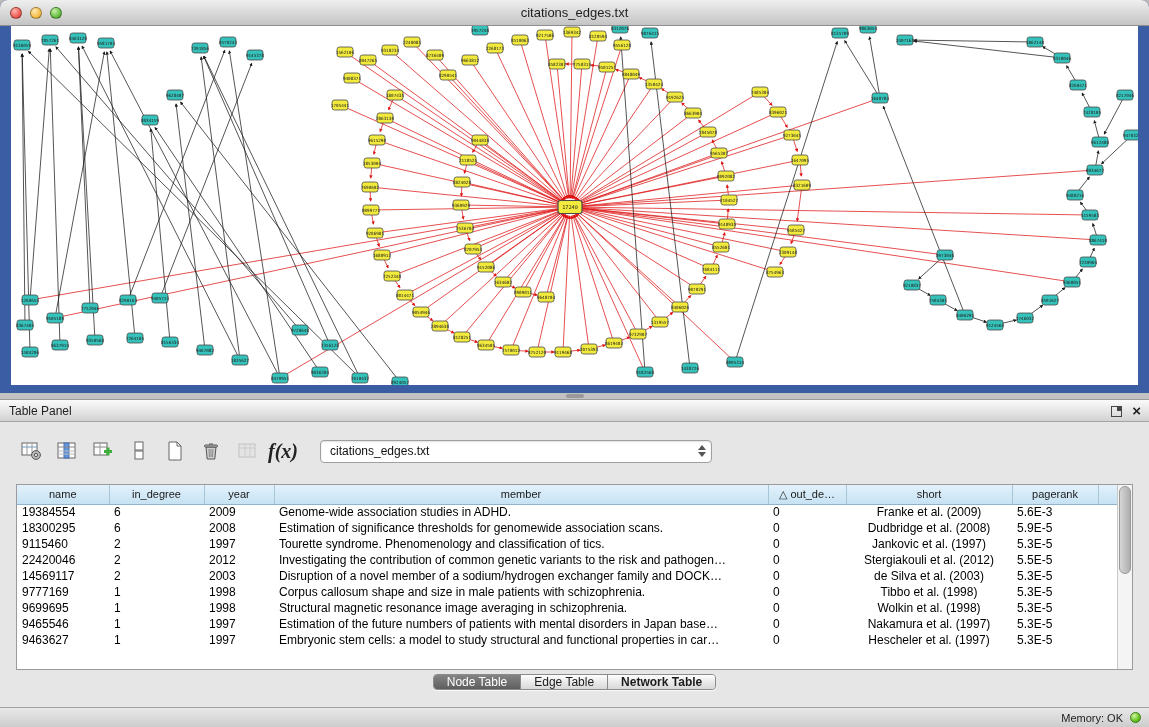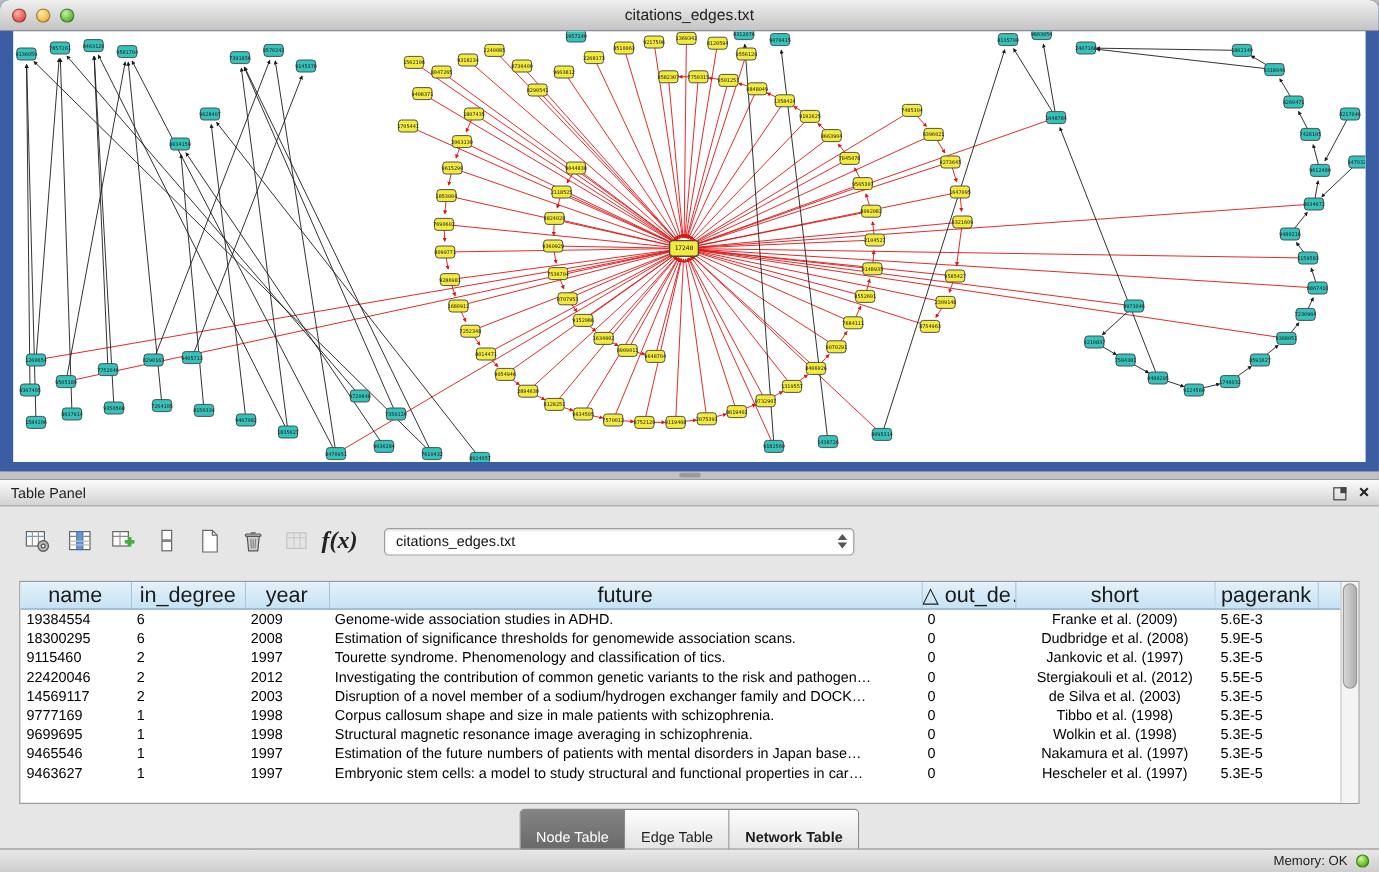--- a/index.html
+++ b/index.html
@@ -52,37 +52,37 @@
            border:1px solid #9f9f9f; border-radius:4px; display:flex; align-items:center;
            font-size:12px; color:#111; padding-left:9px; position:relative;
            box-shadow:inset 0 1px 2px rgba(0,0,0,.12); }
   .combo-arrows { position:absolute; right:5px; top:4px; display:flex; flex-direction:column; gap:2px; }
   .tri-up    { width:0; height:0; border-left:4px solid transparent; border-right:4px solid transparent; border-bottom:5px solid #555; }
   .tri-down  { width:0; height:0; border-left:4px solid transparent; border-right:4px solid transparent; border-top:5px solid #555; }
 
   .table-wrap { position:absolute; top:84px; left:16px; right:16px; height:186px;
                 background:#fff; border:1px solid #9b9b9b; overflow:hidden; }
   table.data { border-collapse:collapse; table-layout:fixed; width:1100px; }
-  table.data th { height:19px; font-size:18px; font-weight:normal; color:#1a1a1a;
+  table.data th { height:19px; font-size:11px; font-weight:normal; color:#1a1a1a;
                   background:linear-gradient(#e3f1fb,#c6e2f3);
                   border-right:1px solid #a7c6da; border-bottom:1px solid #8fb4cd;
                   overflow:hidden; white-space:nowrap; text-align:center; }
   table.data td { height:16px; font-size:12px; color:#000; padding:0 5px;
                   overflow:hidden; white-space:nowrap; }
   td.c-center { text-align:center; }
   .vscroll { position:absolute; top:0; right:0; width:15px; bottom:0;
              background:#f4f4f4; border-left:1px solid #c9c9c9; }
   .vscroll .thumb { position:absolute; top:1px; left:1px; width:12px; height:88px;
                     border-radius:7px; border:1px solid #9a9a9a;
                     background:linear-gradient(to right,#d6d6d6,#aeaeae); }
 
   .tab-bar { position:absolute; top:274px; left:0; right:0; display:flex; justify-content:center; }
   .tabs { display:inline-flex; border:1px solid #8b8b8b; border-radius:4px; overflow:hidden;
           box-shadow:0 1px 1px rgba(255,255,255,.8); }
-  .tab { padding:16px 13px; font-size:12px; color:#1c1c1c;
+  .tab { padding:0 13px; font-size:12px; color:#1c1c1c;
          background:linear-gradient(#fdfdfd,#d8d8d8); border-right:1px solid #8b8b8b; cursor:default; }
   .tab:last-child { border-right:none;font-weight:bold; }
   .tab.selected { background:linear-gradient(#848484,#5e5e5e); color:#fff; }
 
   
   .status-bar { position:absolute; top:707px; left:0; width:1149px; height:20px;
                 background:linear-gradient(#e8e8e8,#cdcdcd); border-top:1px solid #a0a0a0;
                 display:flex; align-items:center; justify-content:flex-end; gap:7px;
                 padding-right:8px; font-size:11px; color:#222;padding-left:37px; }
   .mem-dot { width:11px; height:11px; border-radius:50%;
@@ -909,21 +909,21 @@
           <col style="width:78px">
           <col style="width:166px">
         <col style="width:86px">
           <col style="width:19px">
       </colgroup>
       <thead>
           <tr id="table-head-row">
             <th>name</th>
             <th>in_degree</th>
             <th>year</th>
-            <th>future</th>
+            <th>member</th>
             <th>△ out_de…</th>
             <th>short</th>
             <th>pagerank</th>
             <th></th>
           </tr>
         </thead>
       <tbody id="table-body">
           <tr>
             <td>19384554</td>
             <td>6</td>

